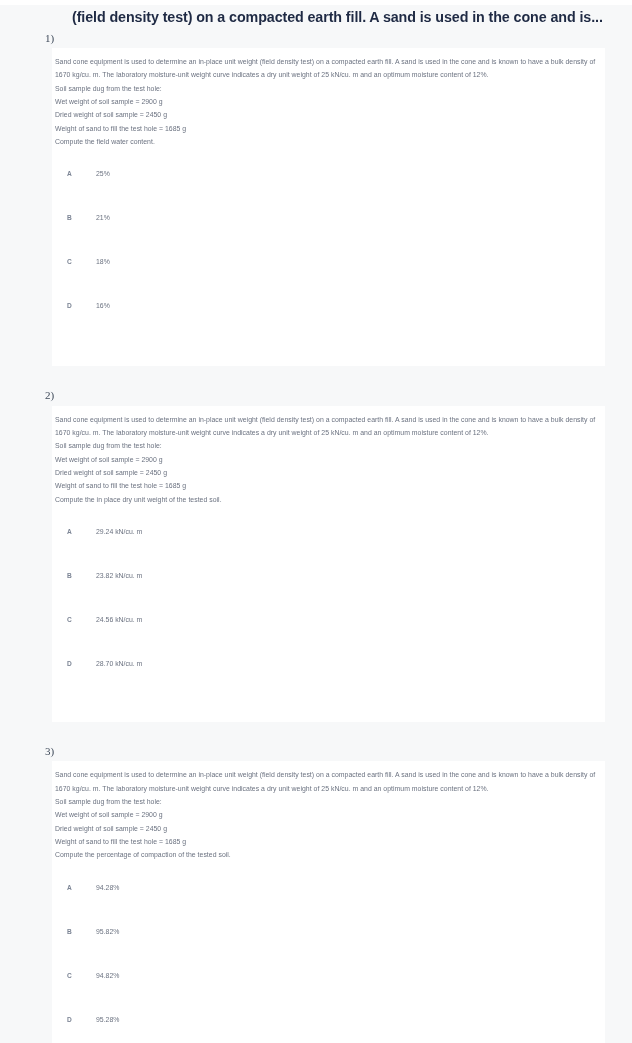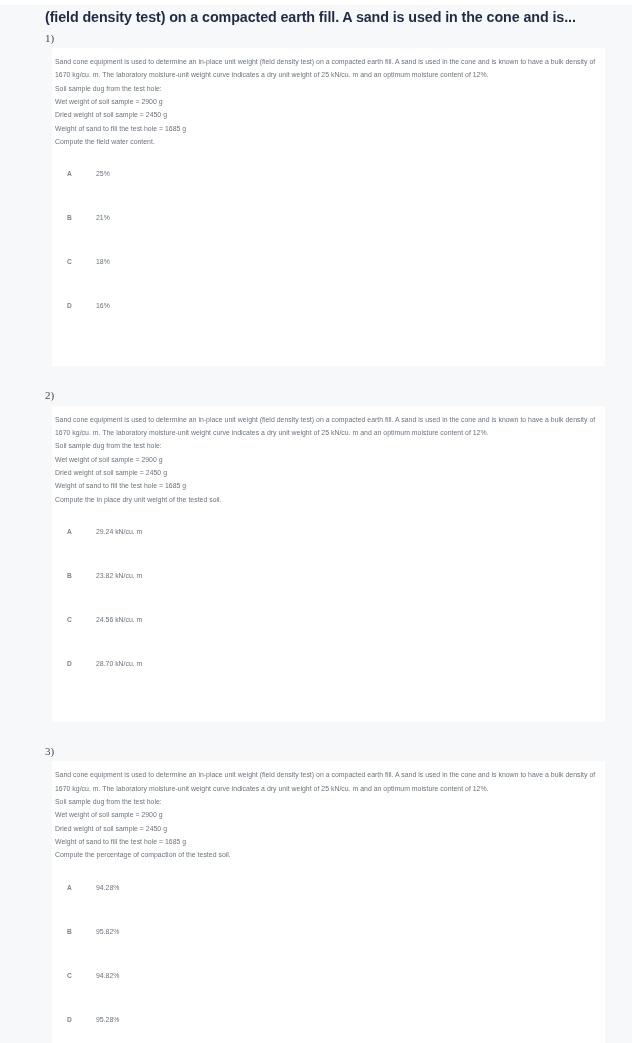--- a/index.html
+++ b/index.html
@@ -30,20 +30,21 @@
   }
   .header-title {
     font-size: 14.3px;
     font-weight: bold;
     color: #1f2a44;
     line-height: 1.25;
     letter-spacing: -0.1px;
     white-space: nowrap;
     overflow: hidden;
     text-overflow: ellipsis;
+    margin-left: 27px;
   }
   .questions {
     padding: 0;
   }
   .question-block {
     position: relative;
     background: #f7f8f9;
   }
   .q-number {
     font-size: 11px;

